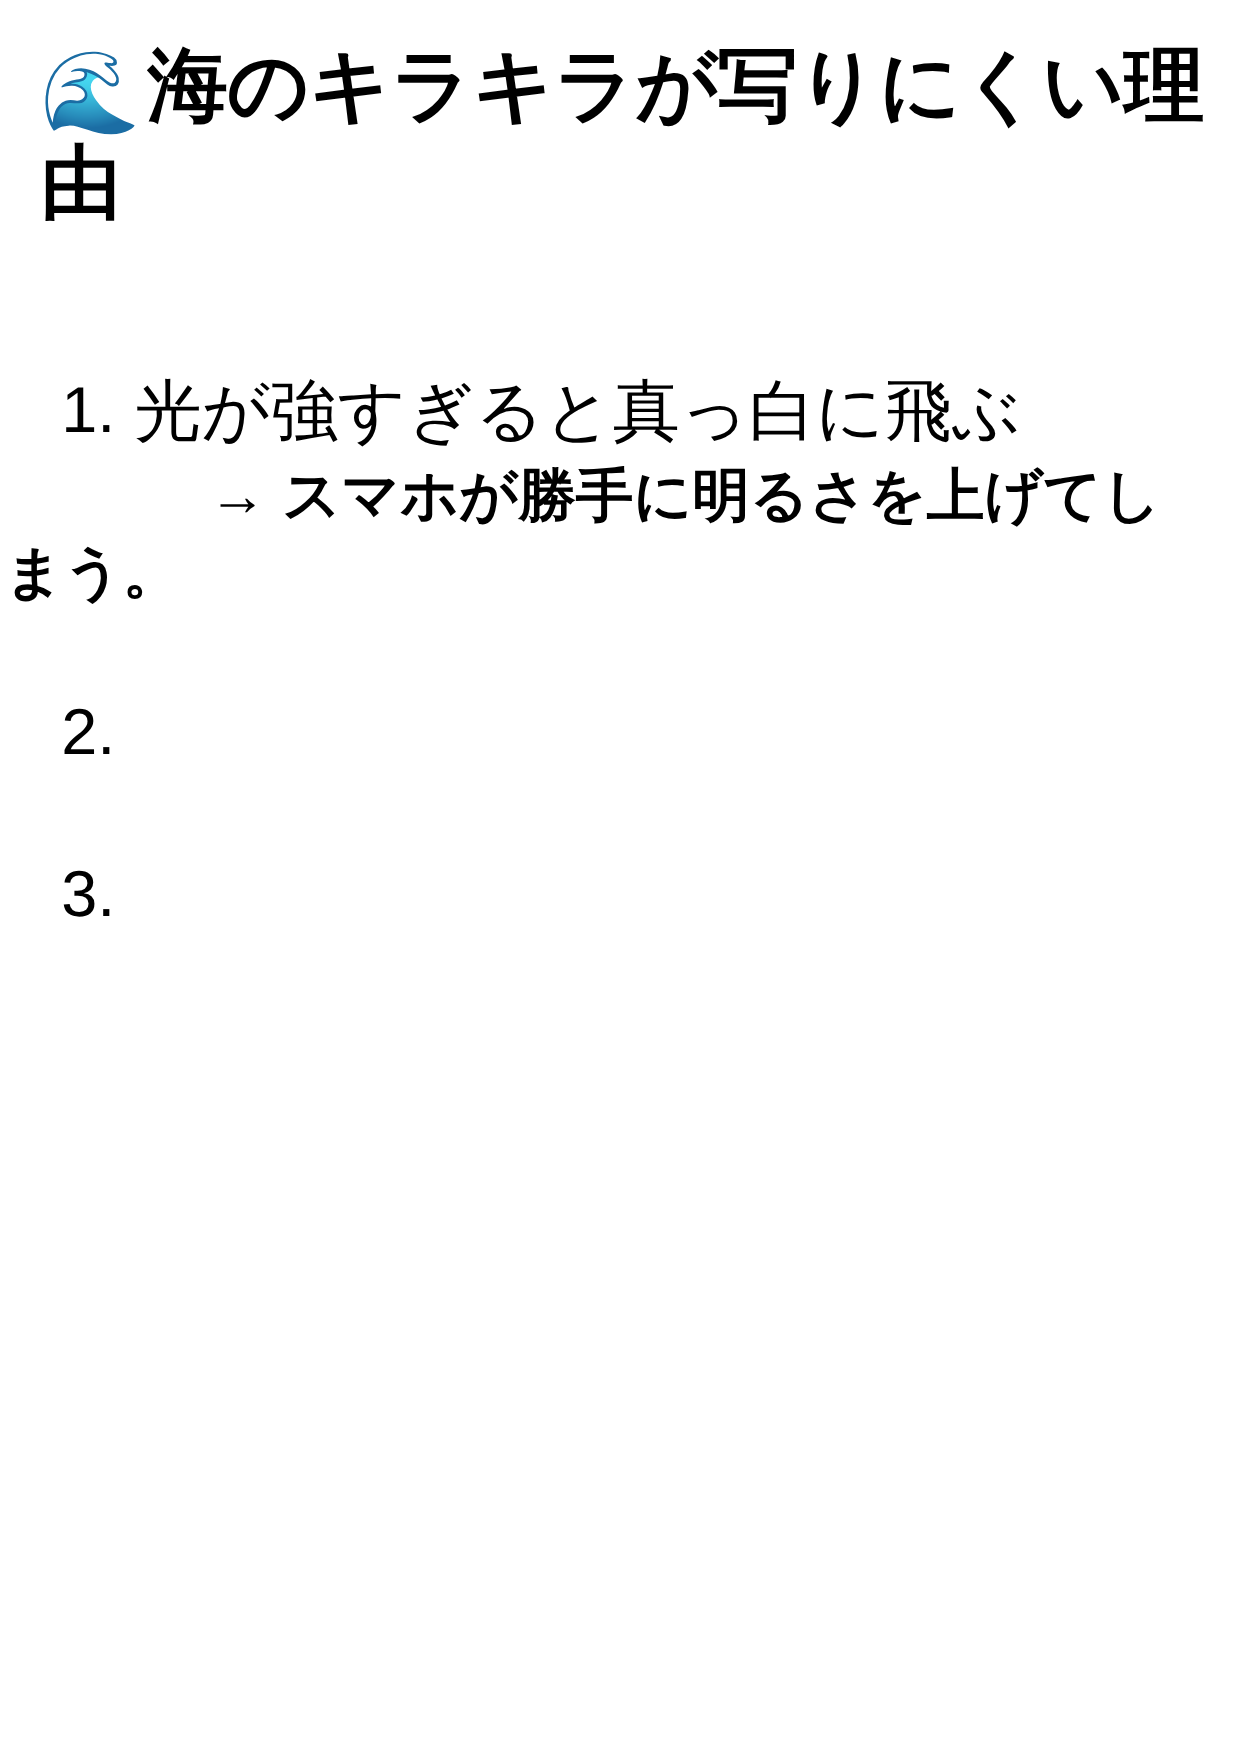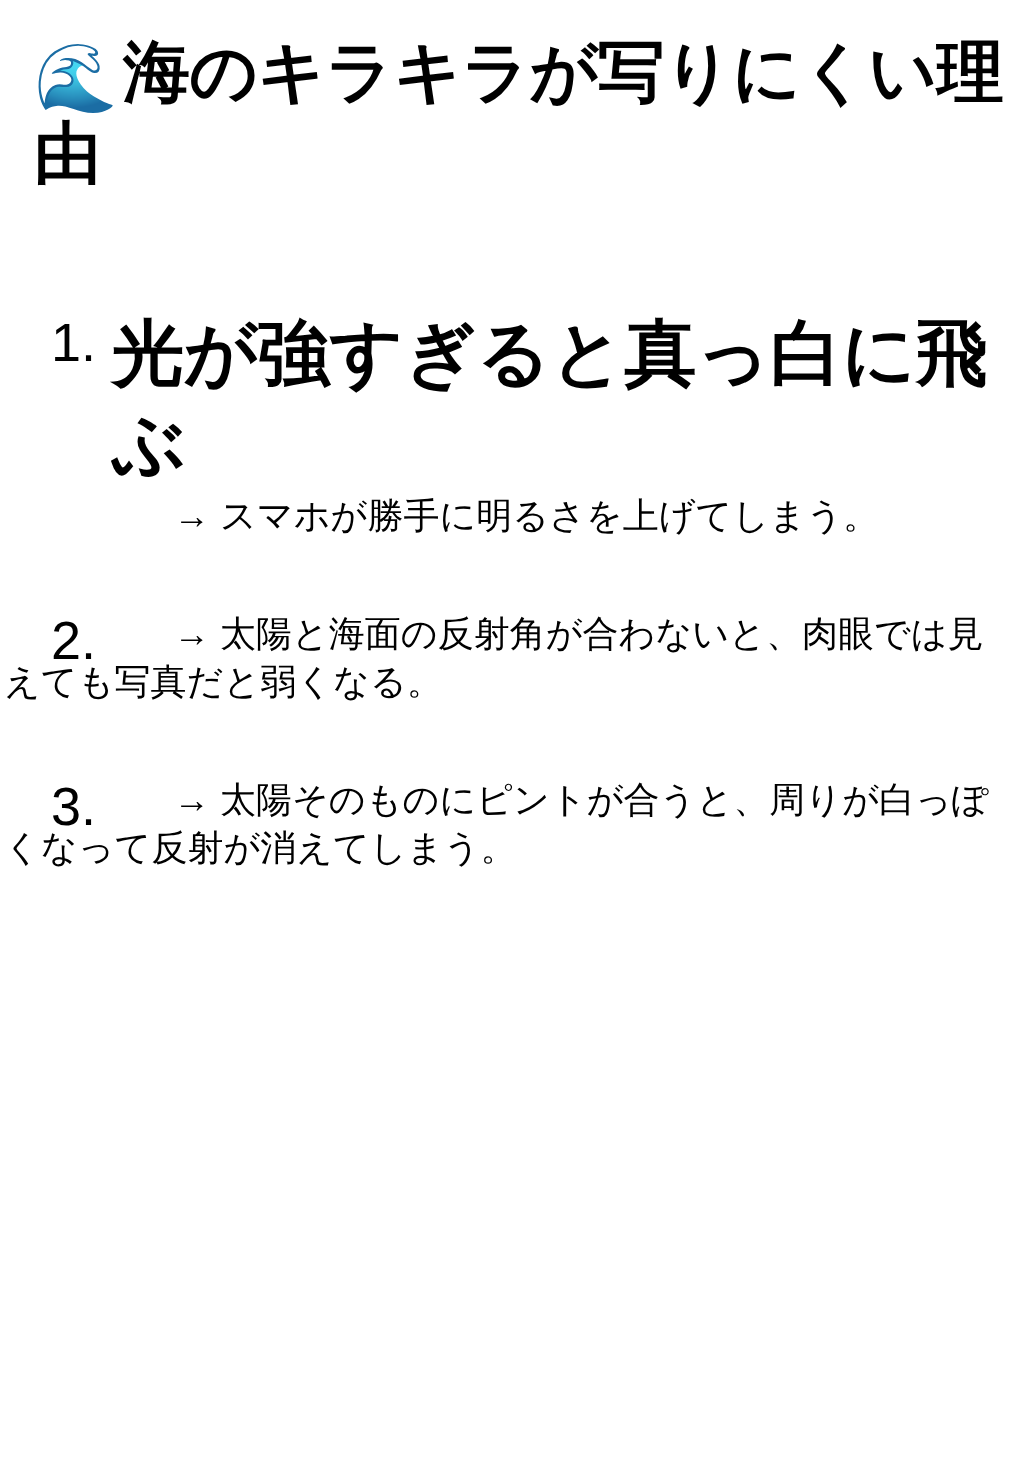--- a/index.html
+++ b/index.html
@@ -55,28 +55,28 @@
     font-size: 54px;
     line-height: 1.28;
     font-weight: normal;
     box-sizing: border-box;
   }
   .item-body {
     flex: 1 1 auto;
     min-width: 0;
   }
   .item-head {
-    font-size: 72px;
-    font-weight: bold;
+    font-size: 56px;
+    font-weight: normal;
     line-height: 1.25;
     word-break: break-all;
   }
   .item-sub {
-    font-size: 36px;
-    font-weight: normal;
+    font-size: 48px;
+    font-weight: bold;
     line-height: 1.33;
     word-break: break-all;
     margin-top: 4px;
     
     margin-left: -108px;
     text-indent: 170px;
   }
 </style>
 </head>
 <body>
@@ -91,25 +91,23 @@
       <div class="marker">1.</div>
       <div class="item-body">
         <div class="item-head">光が強すぎると真っ白に飛ぶ</div>
         <div class="item-sub">→ スマホが勝手に明るさを上げてしまう。</div>
       </div>
     </li>
 
     <li class="list-item">
       <div class="marker">2.</div>
       <div class="item-body">
-        <div class="item-sub">→ 太陽と海面の反射角が合わないと、肉眼では見えても写真だと弱くなる。</div>
       </div>
     </li>
 
     <li class="list-item">
       <div class="marker">3.</div>
       <div class="item-body">
-        <div class="item-sub">→ 太陽そのものにピントが合うと、周りが白っぽくなって反射が消えてしまう。</div>
       </div>
     </li>
 
   </ol>
 </div>
 
 </body></html>

